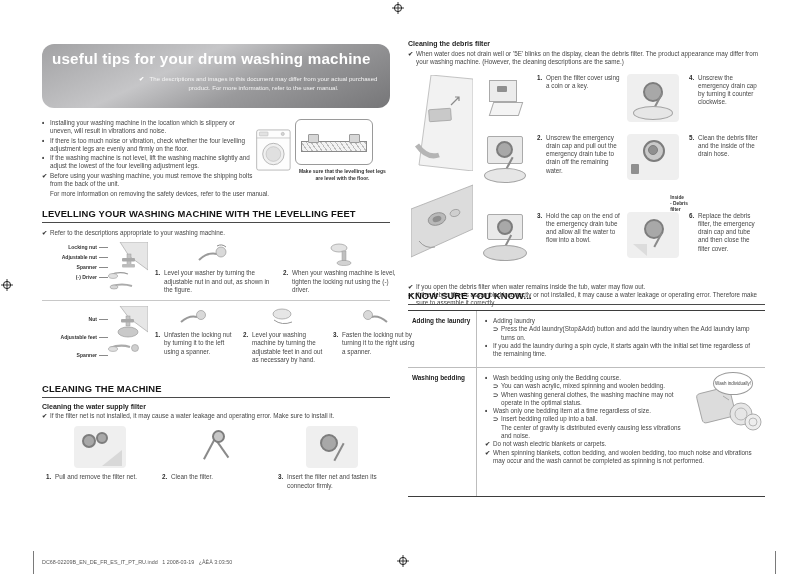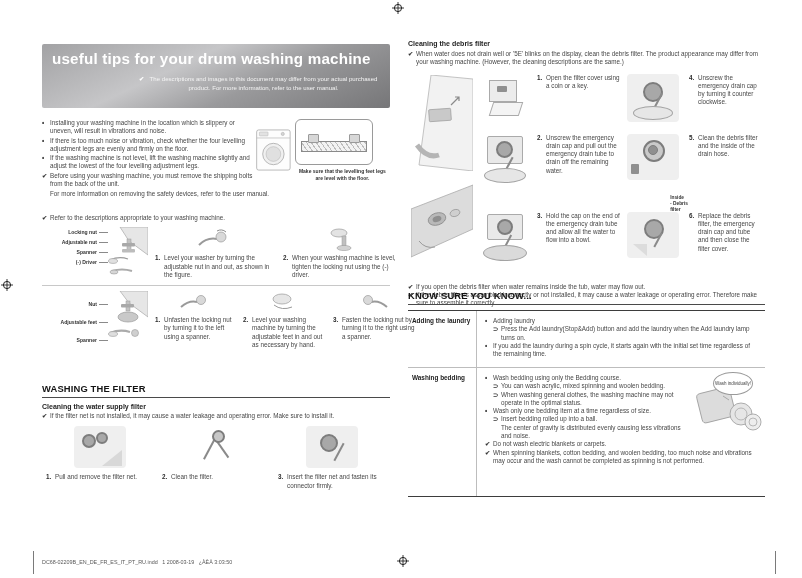--- a/index.html
+++ b/index.html
@@ -14,21 +14,21 @@
   .m{flex:0 0 8px;font-weight:bold;color:#333;}
   .tx{flex:1;}
   .num{font-weight:bold;color:#2a2a2a;margin-right:2px;}
   .ind1{margin-left:8px;}
   .ind2{margin-left:16px;}
   .step{display:flex;}
   .step .num{flex:0 0 9px;margin:0;}
   
   .abs{position:absolute;}
   
-  #banner{left:42px;top:44px;width:348px;height:64px;border-radius:2px;
+  #banner{left:42px;top:44px;width:348px;height:64px;border-radius:12px;
     background:linear-gradient(155deg,#a2a2a4 0%,#c6c6c8 38%,#9a9a9c 62%,#767678 100%);}
   #banner .title{font-size:15.2px;font-weight:bold;color:#fff;padding:6px 0 0 10px;letter-spacing:.2px;}
   #banner .note{width:244px;margin:8px 8px 0 auto;font-size:6.1px;line-height:1.45;
     color:#f4f4f4;text-align:center;display:flex;}
   #banner .note .m{color:#fff;flex:0 0 7px;}
   
   #sec-install{left:42px;top:114px;width:348px;}
   #install-body{display:flex;margin-top:5px;}
   #install-list{width:214px;}
   #install-list .ln{margin-bottom:1px;}
@@ -173,20 +173,21 @@
           <div class="foot" style="right:12px;"></div>
         </div>
         <div class="cap5">Make sure that the levelling feet legs are level with the floor.</div>
       </div>
     </div>
   </div>
   <div class="t" style="margin-top:1px;margin-left:8px;">For more information on removing the safety devices, refer to the user manual.</div>
 </div>
 
 <div id="sec-levelling" class="abs">
+  <div class="h1">LEVELLING YOUR WASHING MACHINE WITH THE LEVELLING FEET</div>
   <div class="ln t check-line">
       <span class="m">✔</span>
       <span class="tx">Refer to the descriptions appropriate to your washing machine.</span>
     </div>
 
   <div class="lvl-row">
     <div class="diagram">
       <div class="lblrow">
           <span class="lbl">Locking nut</span>
           <span class="lead"></span>
@@ -291,21 +292,21 @@
       </svg>
       <div class="t step">
           <span class="num">3.</span>
           <span class="tx">Fasten the locking nut by turning it to the right using a spanner.</span>
         </div>
     </div>
   </div>
 </div>
 
 <div id="sec-cleaning" class="abs">
-  <div class="h1">WASHING THE FILTER</div>
+  <div class="h1">CLEANING THE MACHINE</div>
   <div class="sub">Cleaning the water supply filter</div>
   <div class="ln t check-line">
       <span class="m">✔</span>
       <span class="tx">If the filter net is not installed, it may cause a water leakage and operating error. Make sure to install it.</span>
     </div>
   <div id="ws-figs">
     <div class="ws-col">
       <div class="th" style="width:52px;height:42px;">
         <div class="cap" style="width:10px;height:10px;left:8px;top:8px;"></div>
         <div class="cap" style="width:8px;height:8px;left:22px;top:6px;"></div>

